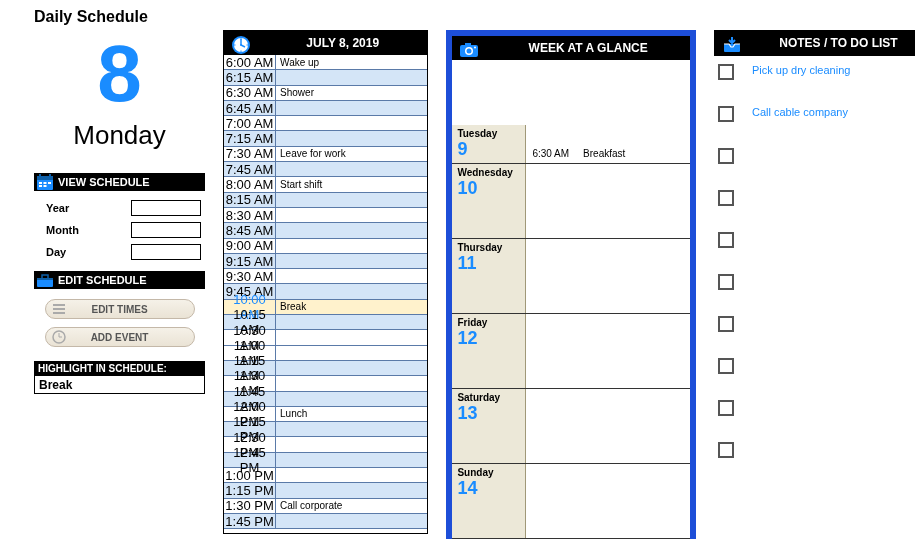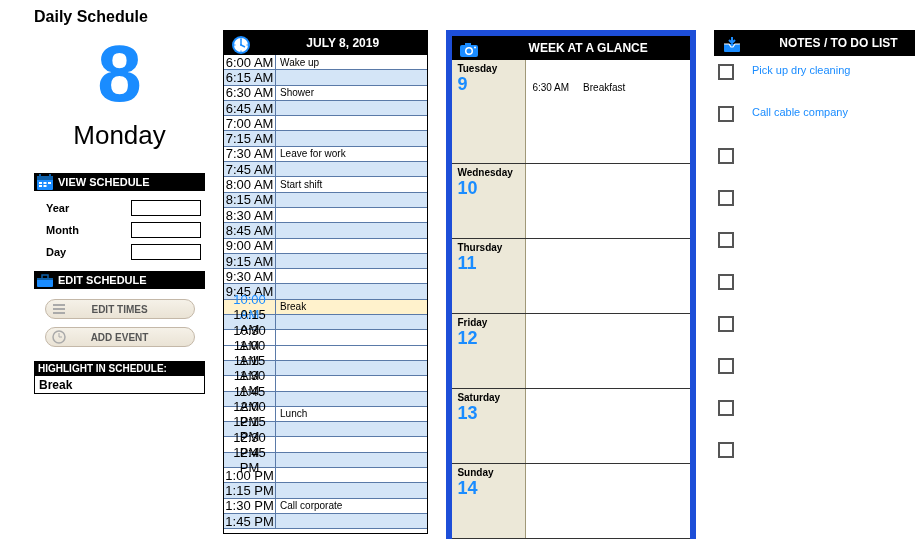--- a/index.html
+++ b/index.html
@@ -37,21 +37,21 @@
 .sched-time { width: 52px; text-align: center; font-size: 13px; border-right: 1px solid #5a7aa8; display:flex; align-items:center; justify-content:center; }
 .sched-event { flex: 1; font-size: 10px; padding: 0 4px; display:flex; align-items:center; }
 .sched-row.alt { background: #d4e5f7; }
 .sched-row.hl .sched-time { color: #1a8cff; }
 .sched-row.hl { background: #fff2cc; }
 
 
 .week { width: 255px; border: 6px solid #1d4ed8; }
 .week-body { }
 .week-day { border-bottom: 1px solid #333; display: flex; height: 75px; }
-.week-day:first-child { height: 104px; }
+.week-day:first-child { height: 104px; align-items: flex-end; }
 .wk-left { width: 74px; background: #ece8d8; border-right: 1px solid #a09878; padding: 3px 5px; }
 .wk-name { font-size: 10px; font-weight: bold; }
 .wk-num { font-size: 18px; font-weight: bold; color: #1a8cff; }
 .wk-right { flex: 1; padding: 4px 6px; font-size: 10px; display:flex; flex-direction:column; }
 .wk-evt { display: flex; gap: 14px; padding-top: 18px; }
 
 
 .notes { width: 220px; }
 .notes .col-header { border: 1px solid #000; }
 .note-row { display: flex; align-items: flex-start; padding: 8px 4px 18px; gap: 18px; }

